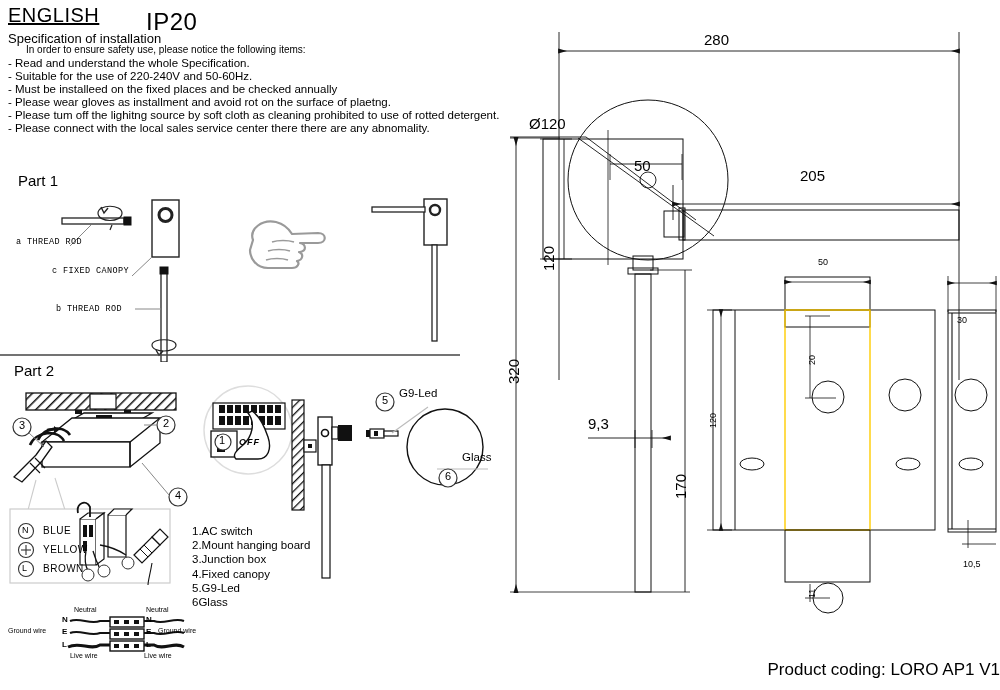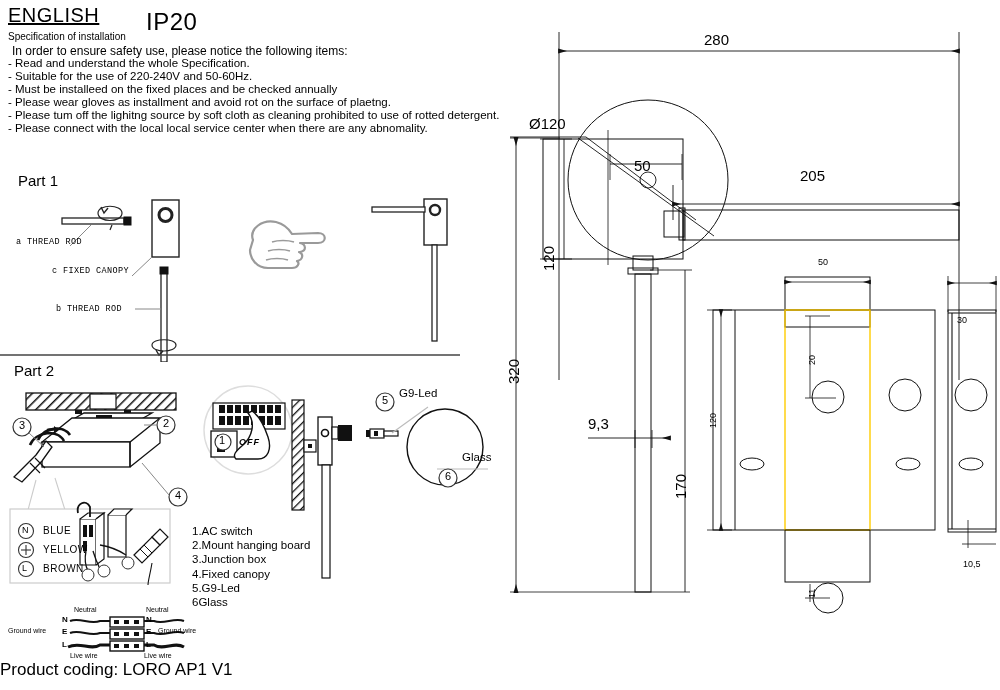--- a/index.html
+++ b/index.html
@@ -3,49 +3,49 @@
 <meta charset="utf-8">
 <style>
   html,body{margin:0;padding:0;background:#fff;}
   body{width:1000px;height:690px;position:relative;overflow:hidden;
        font-family:"Liberation Sans",sans-serif;color:#000;}
   .abs{position:absolute;}
   svg{display:block;}
   
   #title-english{left:8px;top:4px;font-size:20px;letter-spacing:.5px;text-decoration:underline;}
   #title-ip{left:146px;top:8px;font-size:24px;letter-spacing:.5px;}
-  #spec-heading{left:8px;top:31px;font-size:10px;}
-  #spec-intro{left:12px;top:44px;font-size:12px;text-align:right;}
+  #spec-heading{left:8px;top:31px;font-size:13px;}
+  #spec-intro{left:26px;top:44px;font-size:10px;text-align:right;}
   .spec-line{left:8px;font-size:11.5px;white-space:nowrap;}
   #part1-label{left:18px;top:172px;font-size:15px;}
   #part2-label{left:14px;top:362px;font-size:15px;}
   .cad-lbl{font-size:8.5px;letter-spacing:.4px;font-family:Liberation Mono, monospace;}
   .partlist{left:192px;top:524px;font-size:11.5px;line-height:14.2px;}
-  #product-coding{left:0;top:660px;width:1000px;text-align:left;font-size:17px;}
+  #product-coding{left:0;top:660px;width:1000px;text-align:right;font-size:17px;}
   .wire-txt{font-size:7px;font-family:"Liberation Sans",sans-serif;}
   .wire-b{font-size:8px;font-weight:bold;font-family:"Liberation Sans",sans-serif;}
   .legend-txt{font-size:10px;letter-spacing:.5px;}
   .dim{font-size:15px;font-family:"Liberation Sans",sans-serif;}
   .dim-sm{font-size:9px;font-family:"Liberation Sans",sans-serif;}
   .cb-txt{font-size:11px;}
   .off-txt{font-size:9px;font-family:"Liberation Sans",sans-serif;font-style:italic;}
 </style>
 </head>
 <body>
 
 <div class="abs" id="title-english">ENGLISH</div>
 <div class="abs" id="title-ip">IP20</div>
 <div class="abs" id="spec-heading">Specification of installation</div>
 <div class="abs" id="spec-intro">In order to ensure safety use, please notice the following items:</div>
 <div class="abs spec-line" style="top:57px">- Read and understand the whole Specification.</div>
 <div class="abs spec-line" style="top:70px">- Suitable for the use of 220-240V and 50-60Hz.</div>
 <div class="abs spec-line" style="top:83px">- Must be installeed on the fixed places and be checked annually</div>
 <div class="abs spec-line" style="top:96px">- Please wear gloves as installment and avoid rot on the surface of plaetng.</div>
 <div class="abs spec-line" style="top:109px">- Please tum off the lighitng source by soft cloth as cleaning prohibited to use of rotted detergent.</div>
-<div class="abs spec-line" style="top:122px">- Please connect with the local local service center when there are any abnomality.</div>
+<div class="abs spec-line" style="top:122px">- Please connect with the local sales service center there there are any abnomality.</div>
 
 <div class="abs" id="part1-label">Part 1</div>
 
 <svg class="abs" style="left:0;top:180px" width="500" height="182">
 
   <g>
     <rect x="62" y="38" width="62" height="6" fill="#fff" stroke="#222" stroke-width="1.3"></rect>
     <rect x="124" y="37" width="7" height="8" fill="#111" stroke="#111" stroke-width="1"></rect>
 
     <path d="M98 33 C98 24, 122 24, 122 33 C122 43, 98 43, 98 33" fill="none" stroke="#222" stroke-width="1.2"></path>

